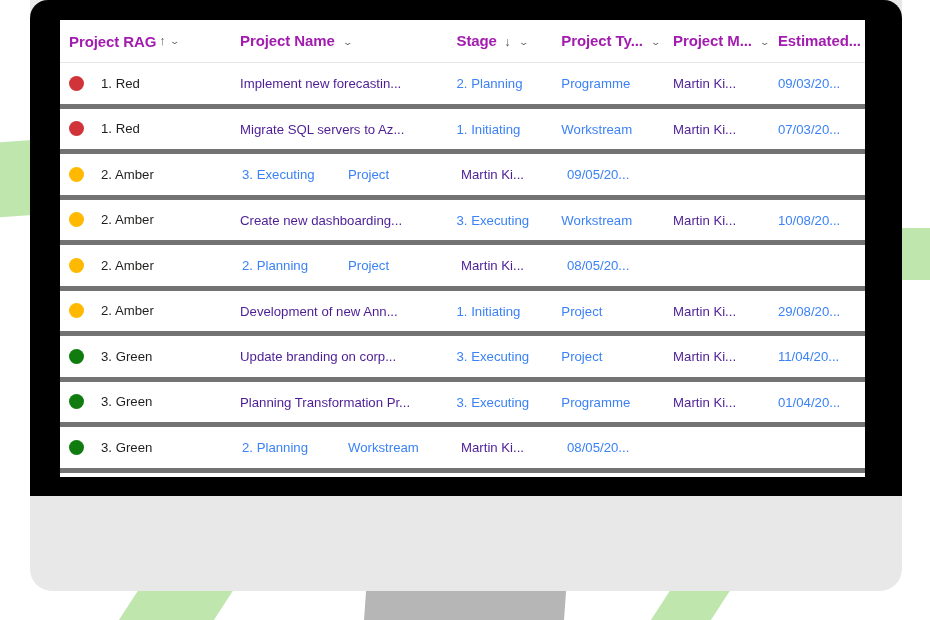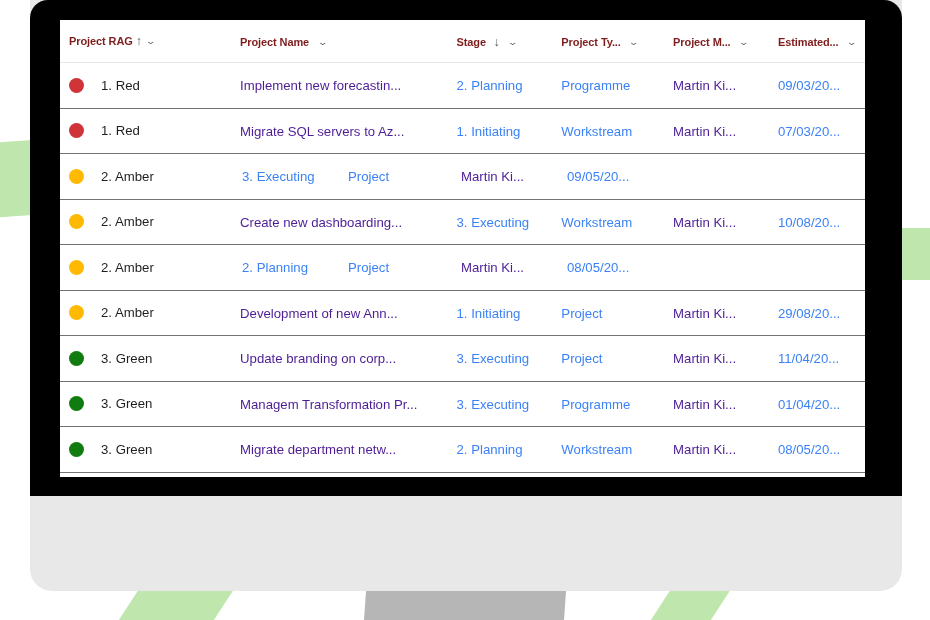--- a/index.html
+++ b/index.html
@@ -103,21 +103,21 @@
     overflow: hidden;
     z-index: 5;
   }
 
   .grid-row {
     display: flex;
     align-items: center;
     height: 45.5px;
     box-sizing: border-box;
     padding-left: 9px;
-    border-bottom: 1px solid #737373;
+    border-bottom: 5px solid #737373;
   }
   .grid-header {
     height: 43px;
     border-bottom: 1px solid #e6e6e6;
     align-items: center;
   }
 
   .cell {
     box-sizing: border-box;
     padding-right: 8px;
@@ -125,22 +125,22 @@
     overflow: hidden;
   }
   .c-rag   { width: 173px; display: flex; align-items: center; }
   .c-name  { width: 219px; }
   .c-stage { width: 106px; }
   .c-type  { width: 113px; }
   .c-mgr   { width: 106px; }
   .c-date  { width: 88px; }
 
   .hdr-text {
-    font-size: 11px;
-    color: #7f1d1d;
+    font-size: 15px;
+    color: #a21caf;
     font-weight: 600;
     letter-spacing: -0.1px;
   }
   .sort-arrow {
     font-size: 12.5px;
     color: #605e5c;
     margin-left: 3px;
     font-weight: 400;
   }
   .chev {
@@ -293,32 +293,31 @@
             <div class="cell c-stage"><span class="cell-text">3. Executing</span></div>
             <div class="cell c-type"><span class="cell-text">Project</span></div>
             <div class="cell c-mgr"><span class="cell-link">Martin Ki...</span></div>
             <div class="cell c-date"><span class="cell-text">11/04/20...</span></div>
           </div>
           <div class="grid-row">
             <div class="cell c-rag">
               <span class="rag-dot" style="background: rgb(16, 124, 16);"></span>
               <span class="rag-label">3. Green</span>
             </div>
-            <div class="cell c-name"><span class="cell-link">Managem Transformation Pr...</span></div>
+            <div class="cell c-name"><span class="cell-link">Planning Transformation Pr...</span></div>
             <div class="cell c-stage"><span class="cell-text">3. Executing</span></div>
             <div class="cell c-type"><span class="cell-text">Programme</span></div>
             <div class="cell c-mgr"><span class="cell-link">Martin Ki...</span></div>
             <div class="cell c-date"><span class="cell-text">01/04/20...</span></div>
           </div>
           <div class="grid-row">
             <div class="cell c-rag">
               <span class="rag-dot" style="background: rgb(16, 124, 16);"></span>
               <span class="rag-label">3. Green</span>
             </div>
-            <div class="cell c-name"><span class="cell-link">Migrate department netw...</span></div>
             <div class="cell c-stage"><span class="cell-text">2. Planning</span></div>
             <div class="cell c-type"><span class="cell-text">Workstream</span></div>
             <div class="cell c-mgr"><span class="cell-link">Martin Ki...</span></div>
             <div class="cell c-date"><span class="cell-text">08/05/20...</span></div>
           </div>
         </div>
 
     </div>
   </div>
 </div>

